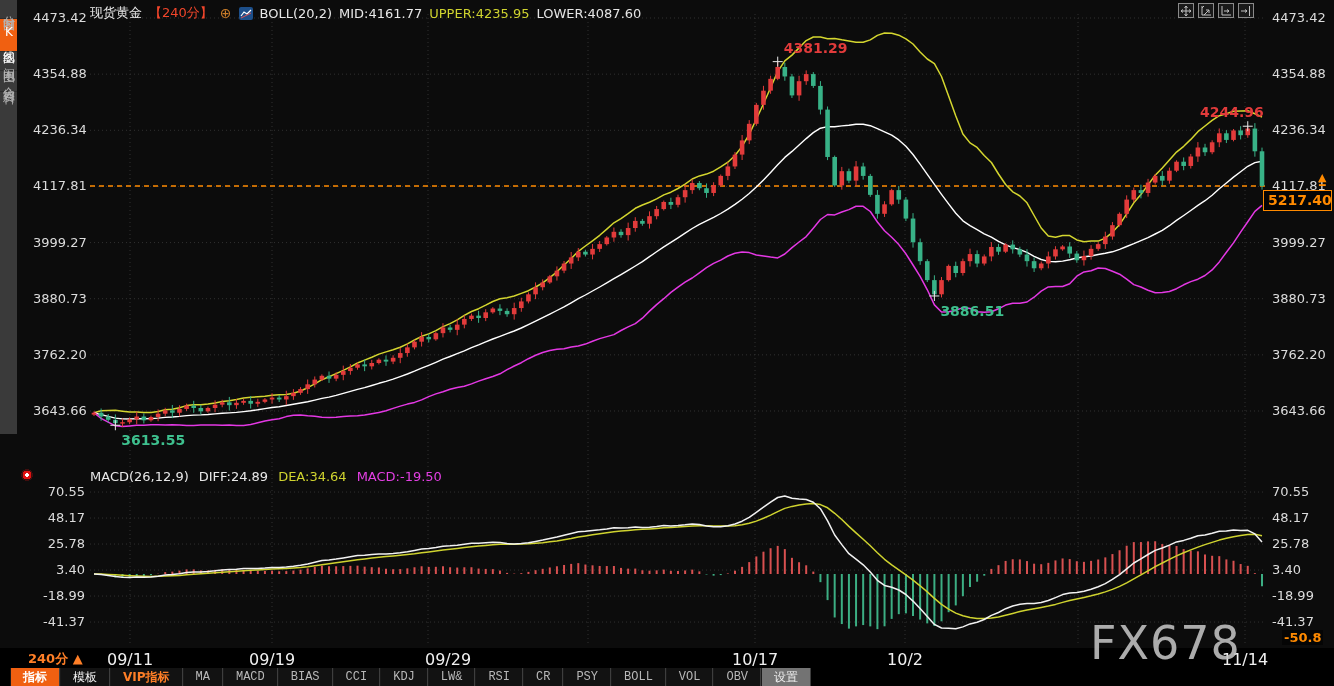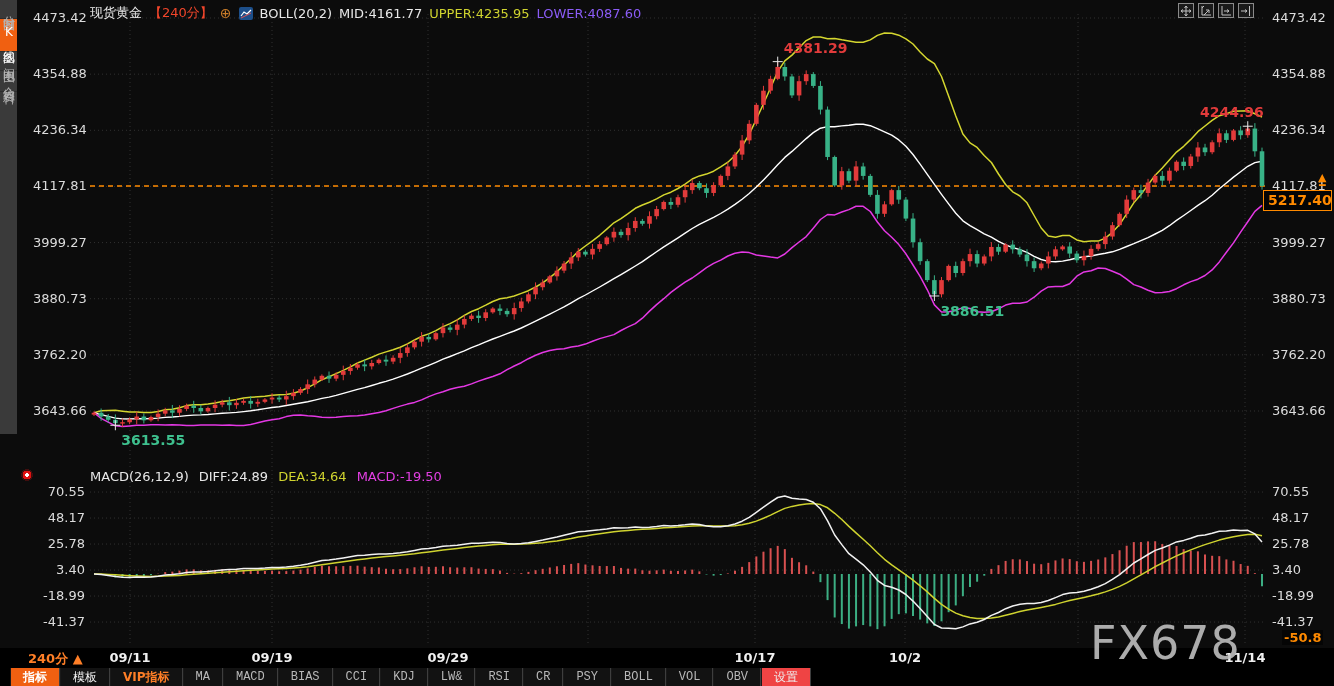--- a/index.html
+++ b/index.html
@@ -15,21 +15,21 @@
                width:17px; padding:6px 0; text-align:center; color:#b3b3b3;
                font-size:12px; line-height:17px; letter-spacing:2px; cursor:pointer;
                border-bottom:1px solid #2d2d2d; }
   .side-item.active { background:#f06011; color:#fff; }
 
   
   #legend { position:absolute; left:90px; top:4px; z-index:6; display:flex;
             align-items:center; gap:7px; font-size:13px; color:#e8e8e8; }
   #legend .period { color:#f2462b; }
   #legend .upper  { color:#cfd32f; }
-  #legend .lower  { color:#8b5cf6; }
+  #legend .lower  { color:#e5e5e5; }
   #legend .circle-plus { color:#c77b29; font-size:14px; }
   .mini-chart-icon { width:14px; height:13px; background:#1d4f8a; border-radius:2px;
             display:inline-block; position:relative; }
   .mini-chart-icon svg { position:absolute; left:0; top:0; }
 
   
   #topIcons { position:absolute; right:80px; top:3px; z-index:6; display:flex; gap:4px; }
   .tool-box { width:16px; height:15px; border:1px solid #8a8a8a; background:#1a1a1a;
               display:flex; align-items:center; justify-content:center; cursor:pointer; }
 
@@ -43,37 +43,37 @@
                 gap:10px; font-size:13px; color:#e8e8e8; }
   #macdLegend .dea { color:#cfd32f; } #macdLegend .macdv { color:#e33fe3; }
   #recIcon { position:absolute; left:20px; top:468px; width:14px; height:14px; z-index:6;
              background:radial-gradient(circle at 7px 7px,#ffffff 0 2px,#e01212 2px 4.5px,rgba(224,18,18,.25) 4.5px 6px,transparent 6px); }
 
   
   #xrow { position:absolute; left:0; top:648px; width:1334px; height:20px;
           background:#000; z-index:5; }
   #periodLbl { position:absolute; left:28px; top:2px; color:#ff7f27; font-size:13px;
                font-weight:bold; cursor:pointer; }
-  .xlbl { position:absolute; top:2px; color:#f0f0f0; font-size:13px; font-weight:bold;
+  .xlbl { position:absolute; top:2px; color:#f0f0f0; font-size:16px; font-weight:normal;
           transform:translateX(-50%); }
   #dtBox { position:absolute; left:917px; top:0; height:20px; padding:2px 5px;
            background:#050505; color:#ff8a00; font-size:13px; font-weight:bold;
            white-space:nowrap; z-index:7; }
 
   
   #toolbar { position:absolute; left:0; top:668px; width:1334px; height:18px;
              background:#000; z-index:8; display:flex; align-items:stretch; padding-left:10px; }
   .tab { display:flex; align-items:center; padding:0 12px; font-size:12px; color:#c9c9c9;
          border-right:1px solid #3e3e3e; border-left:1px solid #191919;
          background:#121212; cursor:pointer; white-space:nowrap; }
   .tab.en { font-family:"Liberation Mono", monospace; font-size:12px; color:#b8b8b8; }
   .tab.active { background:#f06011; color:#fff; font-weight:bold; }
   .tab.cn { color:#f2f2f2; }
   .tab.vip { color:#ff7f27; font-weight:bold; }
-  .tab.settings { background:#ef4444; color:#efefef; }
+  .tab.settings { background:#737373; color:#efefef; }
 
   
   #priceArrow { position:absolute; left:1318px; top:174px; color:#ff8a00; font-size:11px;
                 z-index:6; text-align:center; line-height:8px; }
   #priceBox { position:absolute; left:1263px; top:190px; width:69px; height:21px;
               border:1px solid #ff8a00; background:#050505; color:#ff8a00;
               font-size:14px; font-weight:bold; text-align:left; padding:1px 4px; z-index:6; }
   #macdMarker { position:absolute; left:1282px; top:630px; color:#ff8a00; font-size:13px;
                 font-weight:bold; z-index:5; background:#050505; padding:0 2px; }
   #watermark { position:absolute; left:1090px; top:616px; font-size:46px; color:#c3c3c3;

